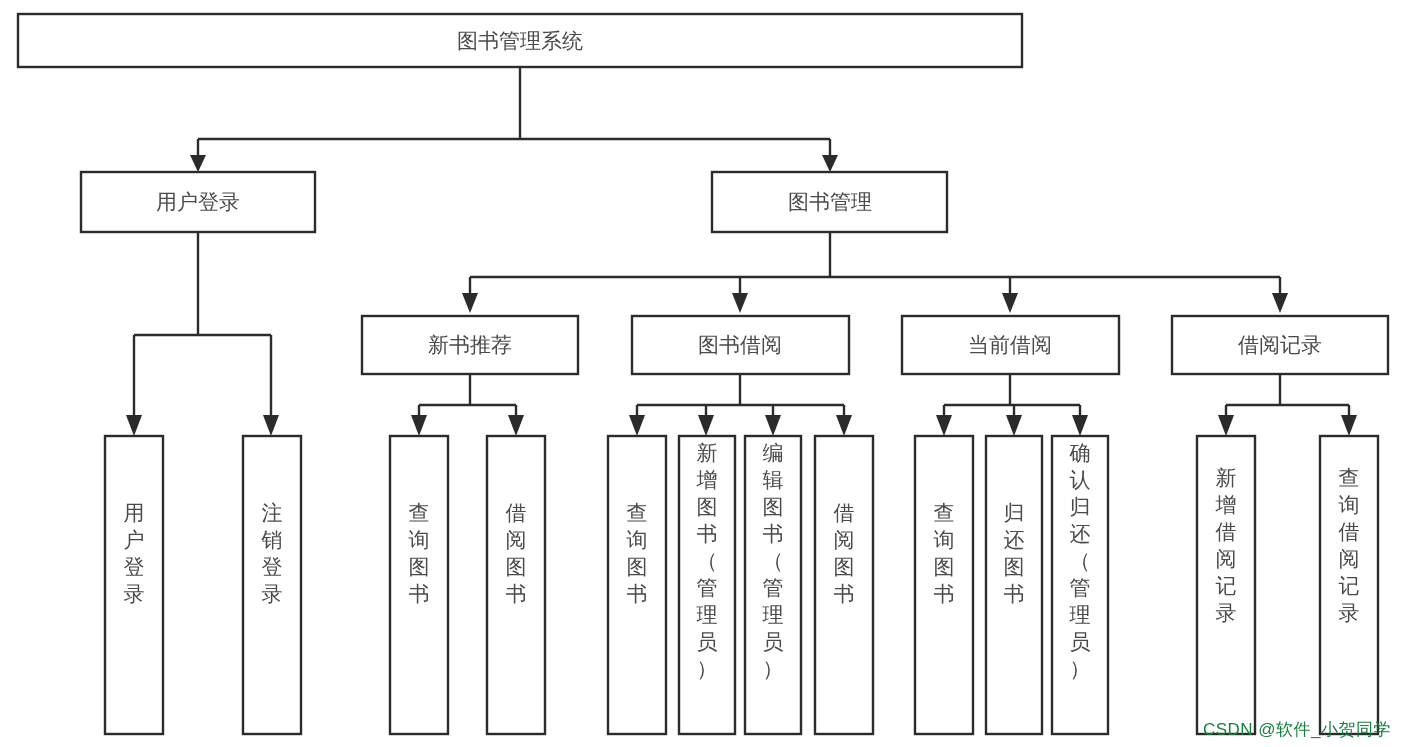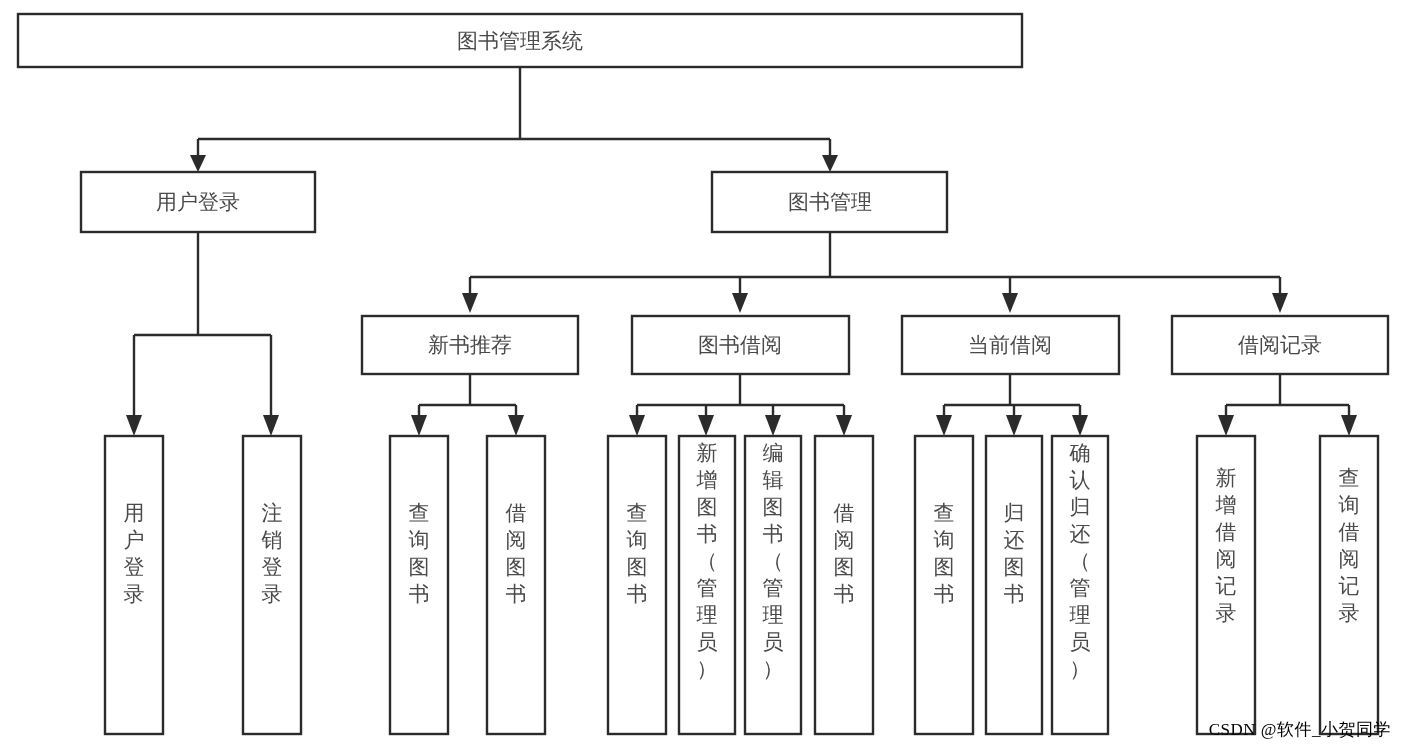--- a/index.html
+++ b/index.html
@@ -51,23 +51,23 @@
     fill: none;
   }
   .edge-arrow {
     fill: #2b2b2b;
     stroke: none;
   }
   .watermark-text {
     position: absolute;
     right: 14px;
     bottom: 6px;
-    font-family: Liberation Serif, serif;
+    font-family: Liberation Sans, sans-serif;
     font-size: 17px;
-    color: #000000;
+    color: #15803d;
     white-space: nowrap;
     letter-spacing: 0.5px;
   }
 </style>
 </head>
 <body>
 
 <div id="diagram-root">
 
   <svg class="diagram-canvas" viewBox="0 0 1405 747" xmlns="http://www.w3.org/2000/svg">

